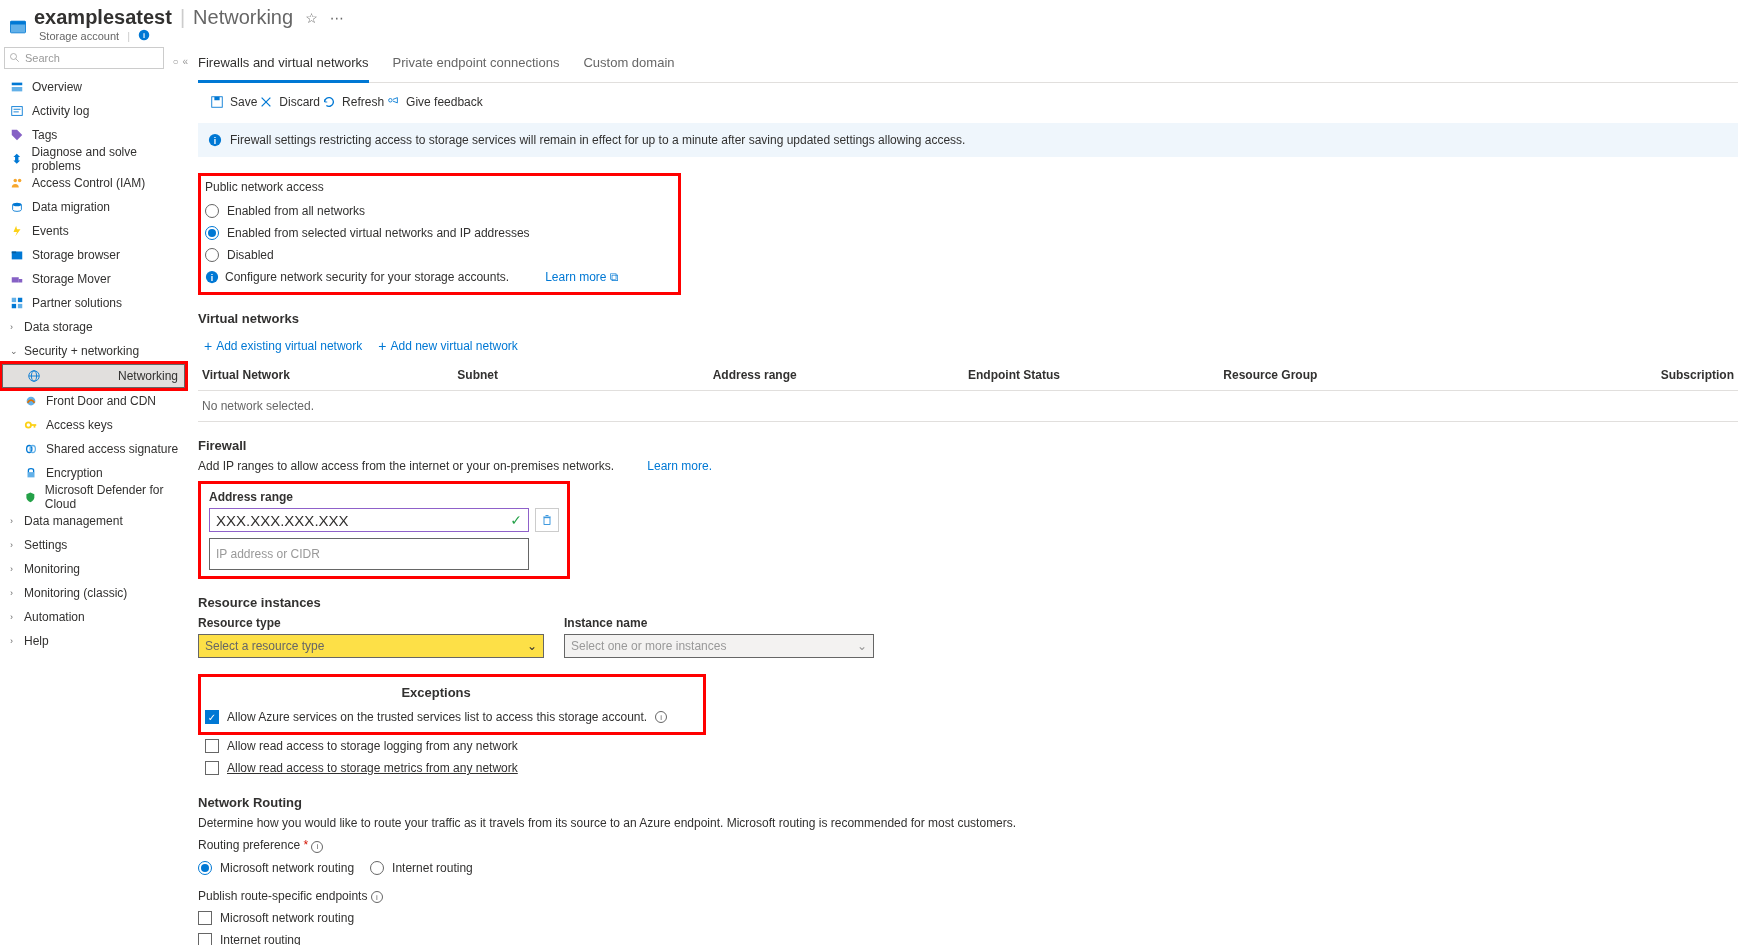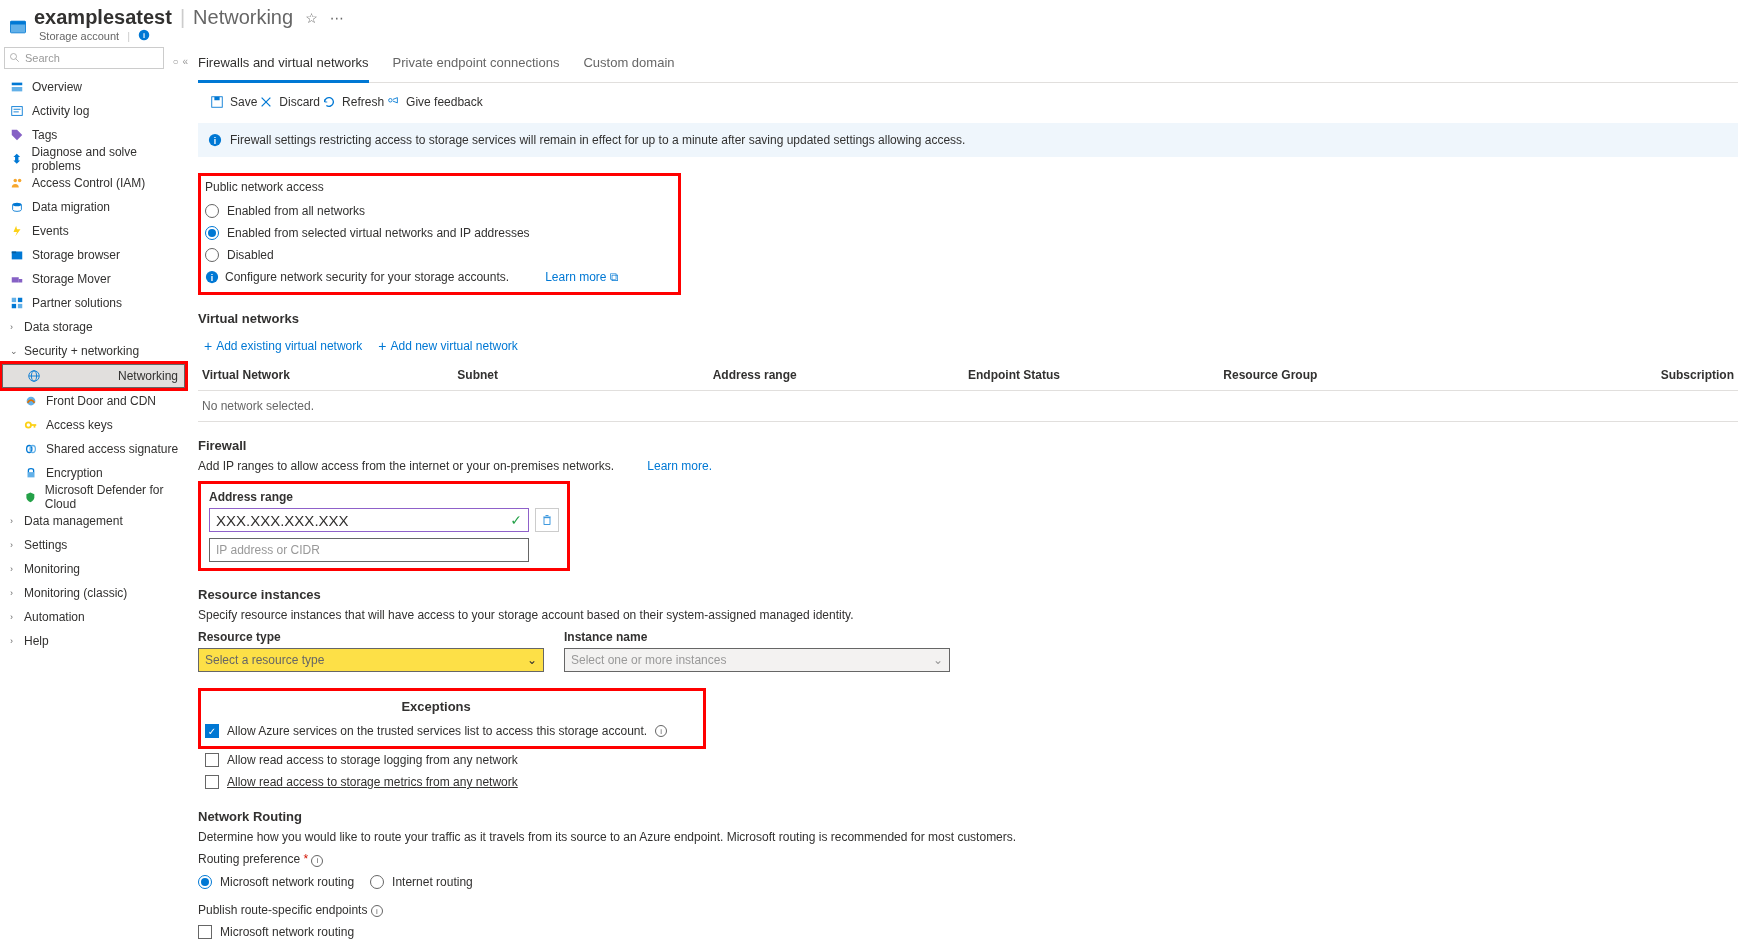--- a/index.html
+++ b/index.html
@@ -63,21 +63,21 @@
 .vnet-btn { display:flex; align-items:center; gap:4px; color:#0078d4; font-size:12px; cursor:pointer; }
 
 
 .grid { font-size:12px; }
 .grid-hdr { display:flex; padding:8px 4px; font-weight:600; }
 .grid-col { flex:1; }
 .grid-body { border-top:1px solid #e1dfdd; border-bottom:1px solid #e1dfdd; padding:8px 4px; color:#666; }
 
 
 .txt-in { border:1px solid #8f61c9; height:24px; width:320px; font-size:14px; padding:0 6px; display:flex; align-items:center; justify-content:space-between; background:white; }
-.txt-in2 { border:1px solid #666; height:24px; width:320px; font-size:12px; padding:0 6px; display:flex; align-items:center; color:#999; background:white; }
+.txt-in2 { border:1px solid #666; height:32px; width:320px; font-size:12px; padding:0 6px; display:flex; align-items:center; color:#999; background:white; }
 .sel { border:1px solid #666; height:24px; display:flex; align-items:center; justify-content:space-between; padding:0 6px; font-size:12px; background:#fde047; }
 .sel.dis { background:#f3f2f1; color:#999; }
 .del-btn { width:24px; height:24px; border:1px solid #ccc; display:inline-flex; align-items:center; justify-content:center; cursor:pointer; }
 
 .row { display:flex; gap:20px; }
 .col { display:flex; flex-direction:column; gap:4px; }
 
 
 .nav-highlight { border:3px solid #ff0000; border-left:3px solid #ff0000; margin:-2px 0px -2px -1px; }
 
@@ -426,35 +426,34 @@
                 <line x1="6" y1="2" x2="10" y2="2" stroke="#0078d4"></line>
               </svg>
           </div>
         </div>
         <div class="txt-in2">IP address or CIDR</div>
       </div>
     </div>
 
     <div class="sec">
       <div class="sec-hdr">Resource instances</div>
-      <div class="sec-desc">Specify resource instances that will have access to your storage account based on their system-assigned managed identity.</div>
       <div class="row">
         <div class="col" style="width:346px;">
           <div style="font-size:12px;font-weight:600;">Resource type</div>
         </div>
         <div class="col" style="width:346px;">
           <div style="font-size:12px;font-weight:600;">Instance name</div>
         </div>
       </div>
       <div class="row" style="margin-top:4px;">
         <div class="sel" style="width:346px;">
           <span style="color:#666;">Select a resource type</span>
             <span>⌄</span>
         </div>
-        <div class="sel dis" style="width:386px;text-align:center;">
+        <div class="sel dis" style="width:310px;text-align:center;">
           <span>Select one or more instances</span>
             <span>⌄</span>
         </div>
       </div>
     </div>
 
     <div class="sec">
       <div class="redbox" style="display:inline-block;padding:8px 36px 4px 4px;text-align:center;">
         <div class="sec-hdr">Exceptions</div>
         <div class="chk-row">

